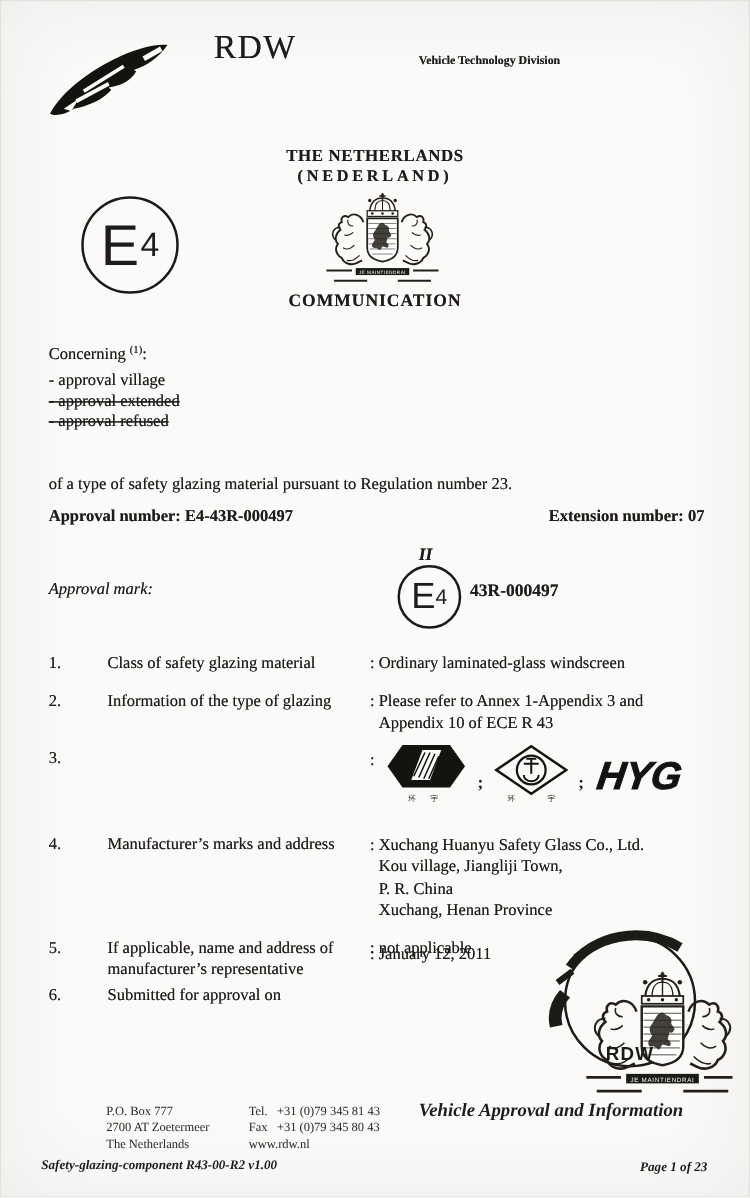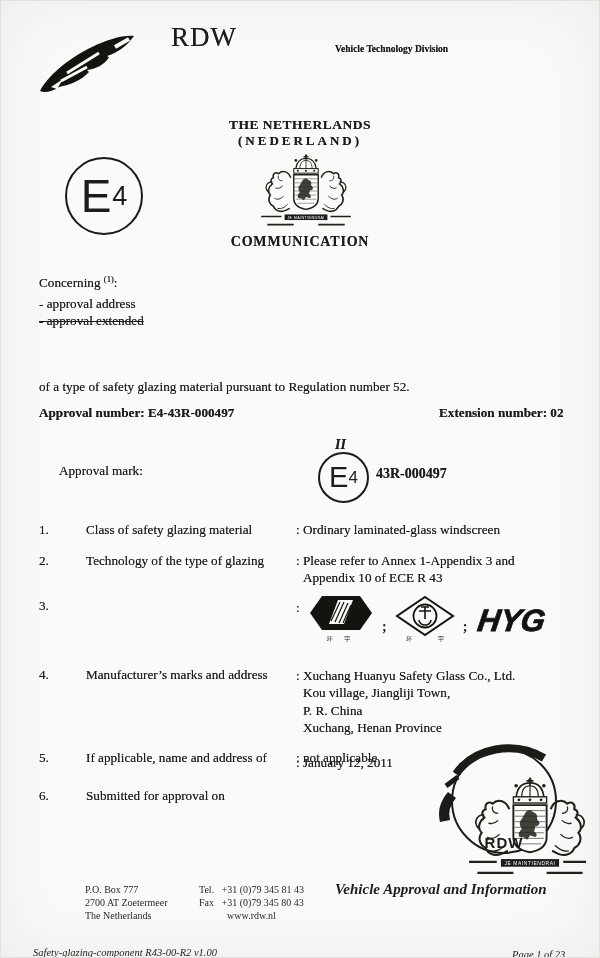--- a/index.html
+++ b/index.html
@@ -2,21 +2,21 @@
 <html><head>
 <meta charset="utf-8">
 <style>
   html,body{margin:0;padding:0;}
   body{width:600px;height:958px;font-family:"Liberation Serif",serif;color:#1e1c1a;}
   .page{position:relative;width:600px;height:958px;background:#fbfaf8;overflow:hidden;
         box-shadow:inset 0 0 70px rgba(70,62,50,.07);border:1px solid #e3e1dd;box-sizing:border-box;}
   .abs{position:absolute;}
   .t{font-size:13.2px;line-height:16.5px;text-shadow:0 0 .3px rgba(30,28,26,.7);}
   .b{font-weight:bold;}
-  .i{margin-left:20px;}
+  .i{font-style:italic;}
   .struck{text-decoration:line-through;text-decoration-thickness:1.4px;}
   .center{left:0;right:0;text-align:center;}
   
   .rdw-word{font-size:27px;letter-spacing:1px;}
   .division{font-size:9.5px;font-weight:bold;}
   .country1{font-size:13.5px;font-weight:bold;letter-spacing:.5px;}
   .country2{font-size:13px;font-weight:bold;letter-spacing:3px;}
   .communication{font-size:14px;font-weight:bold;letter-spacing:.8px;}
   
   .emark{border:2.5px solid #1c1a18;border-radius:50%;display:flex;align-items:center;justify-content:center;
@@ -33,23 +33,23 @@
   .lbl{width:210px;}
   .val{width:260px;}
   .ind{padding-left:7px;}
   
   .tm-row{display:flex;align-items:flex-end;gap:5px;}
   .tm-sep{font-size:14px;font-weight:bold;margin:0 2px 10px 2px;}
   .hyg{font-family:"Liberation Sans",sans-serif;font-weight:bold;font-style:italic;font-size:31px;line-height:1;
        transform:skewX(-8deg);letter-spacing:0px;color:#141210;margin:0 0 9px 4px;-webkit-text-stroke:.8px #141210;}
   
   .f-small{font-size:10px;line-height:13px;color:#2a2826;}
-  .pre{white-space:pre;text-align:center;}
+  .pre{white-space:pre;}
   .tagline{font-size:15px;font-weight:600;font-style:italic;}
-  .docid{font-size:10.5px;font-style:italic;font-weight:400;margin-top:20px;}
+  .docid{font-size:10.5px;font-style:italic;font-weight:700;}
   svg .ln{stroke:#222018;fill:none;}
   svg text{font-family:"Liberation Sans",sans-serif;}
 </style>
 </head>
 <body>
 
 <div class="page">
 
   <svg width="0" height="0" style="position:absolute" aria-hidden="true">
     <defs>
@@ -103,43 +103,44 @@
   </svg>
 
   <div class="abs center communication t" style="top:233px">COMMUNICATION</div>
 
   <div class="abs t" style="left:38px;top:270px">
     <span>Concerning</span>
     <sup style="font-size:8.5px">(1)</sup><span>:</span>
   </div>
 
   <div class="abs t" style="left:38px;top:295px">
-    <div>- approval address</div>
+    <div>- approval village</div>
     <div class="struck">- approval extended</div>
-  </div>
-
-  <div class="abs t" style="left:38px;top:378px">of a type of safety glazing material pursuant to Regulation number 52.</div>
+    <div class="struck">- approval refused</div>
+  </div>
+
+  <div class="abs t" style="left:38px;top:378px">of a type of safety glazing material pursuant to Regulation number 23.</div>
 
   <div class="abs t b" style="left:38px;top:404px">Approval number: E4-43R-000497</div>
-  <div class="abs t b" style="left:438px;top:404px">Extension number: 02</div>
+  <div class="abs t b" style="left:438px;top:404px">Extension number: 07</div>
 
   <div class="abs t i" style="left:38px;top:462px">Approval mark:</div>
   <div class="abs roman t" style="left:334px;top:436px">II</div>
   <div class="abs emark emark-sm" style="left:317px;top:451px">
     <span class="eL">E</span>
     <span class="eN">4</span>
   </div>
   <div class="abs code t" style="left:375px;top:465px">43R-000497</div>
 
   <div class="abs t" style="left:38px;top:521px">1.</div>
   <div class="abs t val" style="left:295px;top:521px">: Ordinary laminated-glass windscreen</div>
   <div class="abs t lbl" style="left:85px;top:521px">Class of safety glazing material</div>
 
   <div class="abs t" style="left:38px;top:552px">2.</div>
-  <div class="abs t lbl" style="left:85px;top:552px">Technology of the type of glazing</div>
+  <div class="abs t lbl" style="left:85px;top:552px">Information of the type of glazing</div>
   <div class="abs t val" style="left:295px;top:552px">
     <div>: Please refer to Annex 1-Appendix 3 and</div>
     <div class="ind">Appendix 10 of ECE R 43</div>
   </div>
 
   <div class="abs t" style="left:38px;top:597px">3.</div>
   <div class="abs t" style="left:295px;top:599px">:</div>
   <div class="abs tm-row" style="left:306px;top:592px">
     <svg width="68" height="52" viewBox="0 0 68 52">
       <polygon points="15,3 53,3 65,20 53,37 15,37 3,20" fill="#15130f"></polygon>
@@ -164,20 +165,21 @@
   <div class="abs t val" style="left:295px;top:666px;line-height:17.3px">
     <div>: Xuchang Huanyu Safety Glass Co., Ltd.</div>
     <div class="ind">Kou village, Jiangliji Town,</div>
     <div class="ind">P. R. China</div>
     <div class="ind">Xuchang, Henan Province</div>
   </div>
 
   <div class="abs t" style="left:38px;top:749px">5.</div>
   <div class="abs t lbl" style="left:85px;top:749px">
     <div>If applicable, name and address of</div>
+    <div>manufacturer’s representative</div>
   </div>
   <div class="abs t val" style="left:295px;top:749px">: not applicable</div>
 
   <div class="abs t" style="left:38px;top:787px">6.</div>
   <div class="abs t lbl" style="left:85px;top:787px">Submitted for approval on</div>
   <div class="abs t val" style="left:295px;top:754px">: January 12, 2011</div>
 
   <svg class="abs" style="left:425px;top:735px" width="160" height="145" viewBox="0 0 160 145">
     <circle cx="78" cy="65" r="52" fill="none" stroke="#1d1b18" stroke-width="2"></circle>
     <path d="M30,38 C48,12 88,4 118,22" stroke="#1d1b18" stroke-width="8" fill="none"></path>

